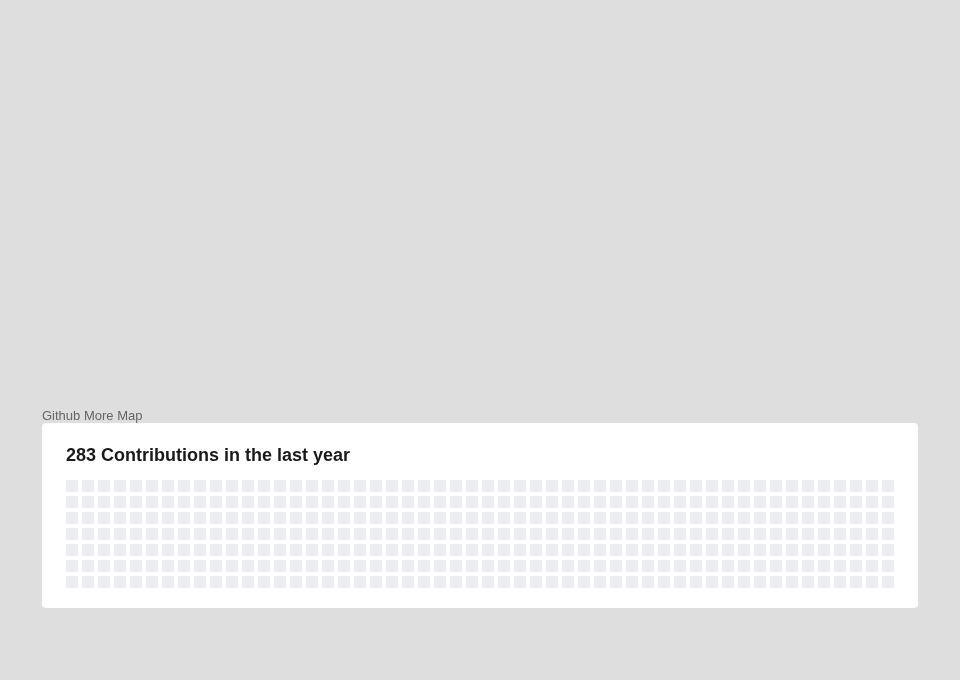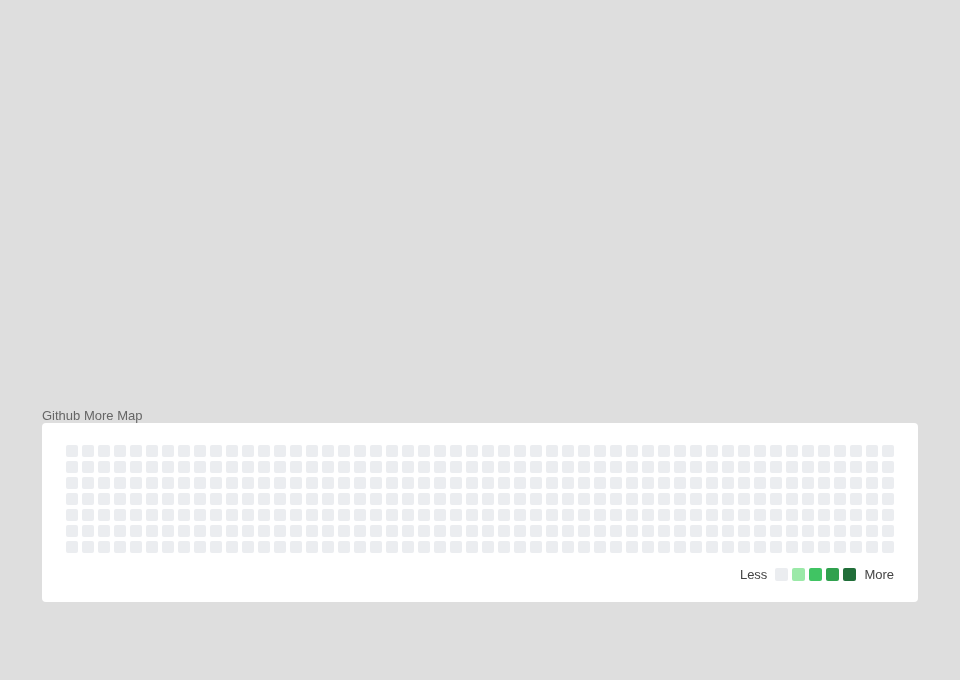--- a/index.html
+++ b/index.html
@@ -76,20 +76,21 @@
 </style>
 </head>
 <body>
 
 <div class="page">
 
   <div class="component-label">Github More Map</div>
 
   <div class="card">
 
+    <h2 class="card-title">283 Contributions in the last year</h2>
 
     <div class="grid" id="grid">
         <div class="cell" style="background: rgb(235, 237, 240);"></div>
         <div class="cell" style="background: rgb(235, 237, 240);"></div>
         <div class="cell" style="background: rgb(235, 237, 240);"></div>
         <div class="cell" style="background: rgb(235, 237, 240);"></div>
         <div class="cell" style="background: rgb(235, 237, 240);"></div>
         <div class="cell" style="background: rgb(235, 237, 240);"></div>
         <div class="cell" style="background: rgb(235, 237, 240);"></div>
         <div class="cell" style="background: rgb(235, 237, 240);"></div>
@@ -444,27 +445,16 @@
         <div class="cell" style="background: rgb(235, 237, 240);"></div>
         <div class="cell" style="background: rgb(235, 237, 240);"></div>
         <div class="cell" style="background: rgb(235, 237, 240);"></div>
         <div class="cell" style="background: rgb(235, 237, 240);"></div>
         <div class="cell" style="background: rgb(235, 237, 240);"></div>
         <div class="cell" style="background: rgb(235, 237, 240);"></div>
         <div class="cell" style="background: rgb(235, 237, 240);"></div>
         <div class="cell" style="background: rgb(235, 237, 240);"></div>
       </div>
 
-    <div class="legend">
-      <span>Less</span>
-      <div class="legend-swatches" id="legend-swatches">
-          <div class="sw" style="background: rgb(235, 237, 240);"></div>
-          <div class="sw" style="background: rgb(155, 233, 168);"></div>
-          <div class="sw" style="background: rgb(64, 196, 99);"></div>
-          <div class="sw" style="background: rgb(48, 161, 78);"></div>
-          <div class="sw" style="background: rgb(33, 110, 57);"></div>
-        </div>
-      <span>More</span>
-    </div>
 
   </div>
 
 </div>
 
 </body></html>

